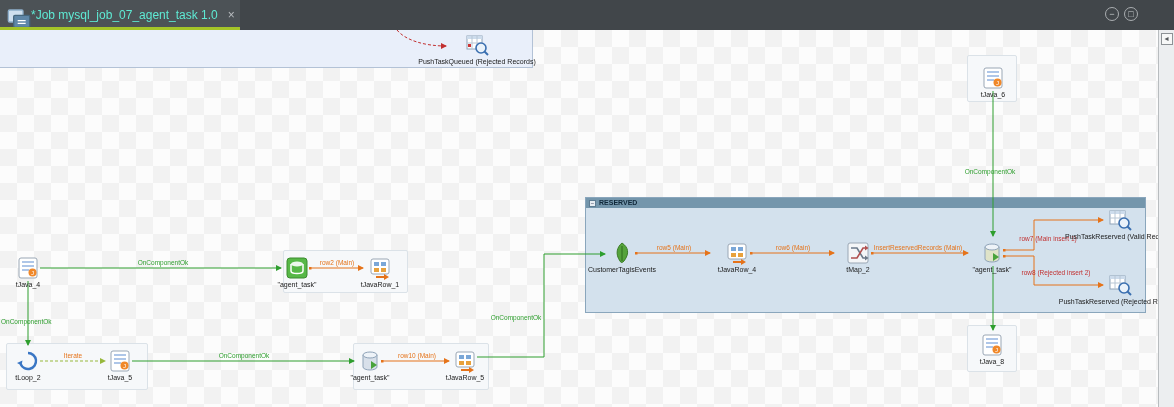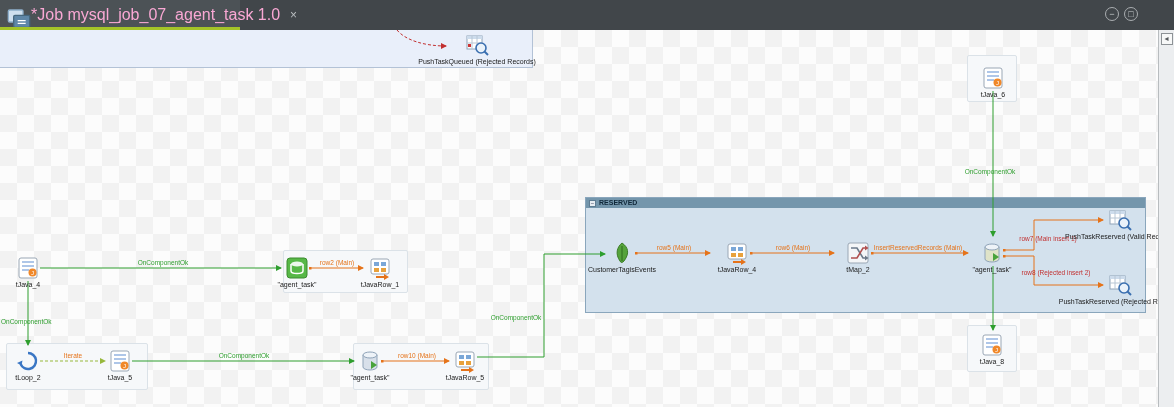--- a/index.html
+++ b/index.html
@@ -7,21 +7,21 @@
     --lime:#a4c428; --resbar:#7496ac;
   }
   *{margin:0;padding:0;box-sizing:border-box;}
   body{font-family:"Liberation Sans",sans-serif;background:#ddd;}
   .app{position:relative;width:1174px;height:407px;overflow:hidden;background:#fff;}
 
   
   .tabbar{position:absolute;top:0;left:0;width:1174px;height:30px;background:#41464a;}
   .tab{position:absolute;left:0;top:0;width:240px;height:30px;background:#4c5256;
        display:flex;align-items:center;gap:6px;padding-left:7px;cursor:pointer;}
-  .tab-title{color:#f9a8d4;font-size:16px;white-space:nowrap;}
+  .tab-title{color:#5eead4;font-size:12px;white-space:nowrap;}
   .tab-close{color:#b9bdc0;font-size:12px;margin-left:4px;}
   .tab-underline{position:absolute;left:0;top:27px;width:240px;height:3px;background:var(--lime);}
   .win-controls{position:absolute;right:36px;top:7px;display:flex;gap:5px;}
   .circle-btn{width:14px;height:14px;border:1px solid #a9adb0;border-radius:50%;
        color:#c9cdd0;font-size:9px;line-height:12px;text-align:center;cursor:pointer;}
 
   
   .canvas{position:absolute;top:30px;left:0;width:1158px;height:377px;overflow:hidden;
        background:repeating-conic-gradient(#f2f2f2 0% 25%, #fcfcfc 0% 50%) 0 0/34px 34px;}
   .palette{position:absolute;top:30px;right:0;width:16px;height:377px;background:#eceef0;

